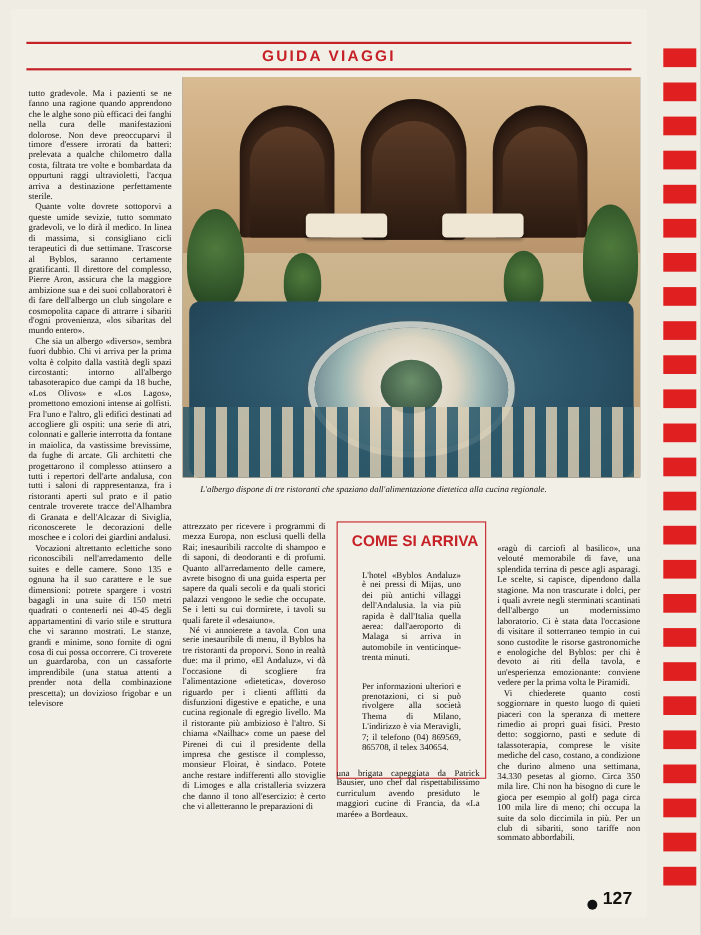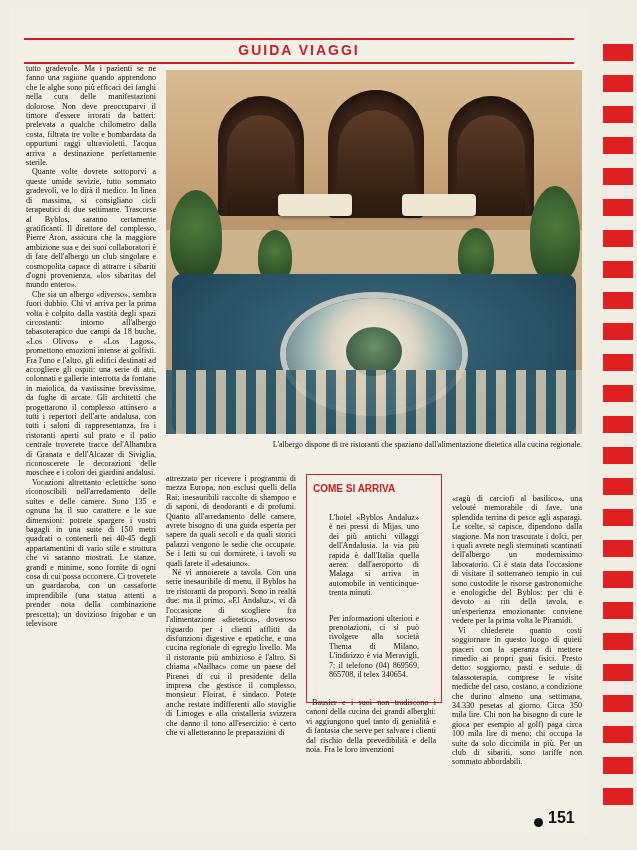--- a/index.html
+++ b/index.html
@@ -67,46 +67,47 @@
     position: absolute;
     font-size: 8.1px;
     line-height: 9.4px;
     text-align: justify;
     color: #16130f;
     hyphens: auto;
   }
   .col p { margin: 0 0 0 0; text-indent: 6px; }
   .col p.first { text-indent: 0; }
 
-  #col-left   { left: 16px;  top: 56px;  width: 130px; }
+  #col-left   { left: 16px;  top: 72px;  width: 130px; }
   #col-b-1    { left: 16px;  top: 466px; width: 130px; }
   #col-b-2    { left: 156px; top: 466px; width: 130px; }
   #col-b-3    { left: 442px; top: 486px; width: 130px; }
   #col-b-2b   { left: 296px; top: 690px; width: 130px; }
 
   
   .photo {
     position: absolute;
     left: 156px;
     top: 62px;
     width: 416px;
     height: 364px;
     overflow: hidden;
     background: #6d5643;
   }
   .caption {
     position: absolute;
-    left: 156px;
+    left: 172px;
     top: 432px;
     width: 416px;
     font-family: "Liberation Serif", serif;
+    font-style: italic;
     font-size: 8px;
     line-height: 10px;
     color: #16130f;
-    text-align: right;
+    text-align: left;
   }
   .ph-wall {
     position:absolute; left:0; top:0; width:100%; height:47%;
     background: linear-gradient(#d9bb92 0%, #c7a478 60%, #b6916a 100%);
   }
   .arch {
     position:absolute;
     background:#3a2418;
     border-radius: 60px 60px 6px 6px;
     box-shadow: inset 0 6px 14px rgba(0,0,0,.55);
@@ -172,23 +173,23 @@
     top: 466px;
     width: 136px;
     border: 1.6px solid #c52127;
     box-sizing: border-box;
     padding: 8px 6px 6px 6px;
     background: #f2efe7;
   }
   .box .box-title {
     font-family: "Liberation Sans", sans-serif;
     font-weight: bold;
-    font-size: 10px;
+    font-size: 14px;
     color: #c52127;
-    text-align: left;
+    text-align: right;
     margin-bottom: 19px;
   }
   .box p {
     margin: 16px;
     font-size: 8.1px;
     line-height: 9.4px;
     text-align: justify;
     text-indent: 0;
     color: #16130f;
   }
@@ -265,30 +266,30 @@
       <p>Né vi annoierete a tavola. Con una serie inesauribile di menu, il Byblos ha tre ristoranti da proporvi. Sono in realtà due: ma il primo, «El Andaluz», vi dà l'occasione di scogliere fra l'alimentazione «dietetica», doveroso riguardo per i clienti afflitti da disfunzioni digestive e epatiche, e una cucina regionale di egregio livello. Ma il ristorante più ambizioso è l'altro. Si chiama «Nailhac» come un paese del Pirenei di cui il presidente della impresa che gestisce il complesso, monsieur Floirat, è sindaco. Potete anche restare indifferenti allo stoviglie di Limoges e alla cristalleria svizzera che danno il tono all'esercizio: è certo che vi alletteranno le preparazioni di</p>
     </div>
 
     <div class="box">
       <div class="box-title">COME SI ARRIVA</div>
       <p>L'hotel «Byblos Andaluz» è nei pressi di Mijas, uno dei più antichi villaggi dell'Andalusia. la via più rapida è dall'Italia quella aerea: dall'aeroporto di Malaga si arriva in automobile in venticinque-trenta minuti.</p>
       <p>Per informazioni ulteriori e prenotazioni, ci si può rivolgere alla società Thema di Milano, L'indirizzo è via Meravigli, 7; il telefono (04) 869569, 865708, il telex 340654.</p>
     </div>
 
     <div class="col" id="col-b-2b">
-      <p>Bausier e i suoi non tradiscono i canoni della cucina dei grandi alberghi: vi aggiungono quel tanto di genialità e di fantasia che serve per salvare i clienti dal rischio della prevedibilità e della noia. Fra le loro invenzioni</p>
+      <p class="first">una brigata capeggiata da Patrick Bausier, uno chef dal rispettabilissimo curriculum avendo presiduto le maggiori cucine di Francia, da «La marée» a Bordeaux.</p>
     </div>
 
     <div class="col" id="col-b-3">
       <p class="first">«ragù di carciofi al basilico», una velouté memorabile di fave, una splendida terrina di pesce agli asparagi. Le scelte, si capisce, dipendono dalla stagione. Ma non trascurate i dolci, per i quali avrete negli sterminati scantinati dell'albergo un modernissimo laboratorio. Ci è stata data l'occasione di visitare il sotterraneo tempio in cui sono custodite le risorse gastronomiche e enologiche del Byblos: per chi è devoto ai riti della tavola, e un'esperienza emozionante: conviene vedere per la prima volta le Piramidi.</p>
       <p>Vi chiederete quanto costi soggiornare in questo luogo di quieti piaceri con la speranza di mettere rimedio ai propri guai fisici. Presto detto: soggiorno, pasti e sedute di talassoterapia, comprese le visite mediche del caso, costano, a condizione che durino almeno una settimana, 34.330 pesetas al giorno. Circa 350 mila lire. Chi non ha bisogno di cure le gioca per esempio al golf) paga circa 100 mila lire di meno; chi occupa la suite da solo diccimila in più. Per un club di sibariti, sono tariffe non sommato abbordabili.</p>
     </div>
 
     <div class="folio-dot"></div>
-    <div class="folio">151</div>
+    <div class="folio">127</div>
   </div>
 
   <div class="stripe-col" id="stripes">
       <div class="stripe" style="top: 44px; background: rgb(224, 32, 32);"></div>
       <div class="stripe" style="top: 75px; background: rgb(224, 32, 32);"></div>
       <div class="stripe" style="top: 106px; background: rgb(224, 32, 32);"></div>
       <div class="stripe" style="top: 137px; background: rgb(224, 32, 32);"></div>
       <div class="stripe" style="top: 168px; background: rgb(224, 32, 32);"></div>
       <div class="stripe" style="top: 199px; background: rgb(224, 32, 32);"></div>
       <div class="stripe" style="top: 230px; background: rgb(224, 32, 32);"></div>

